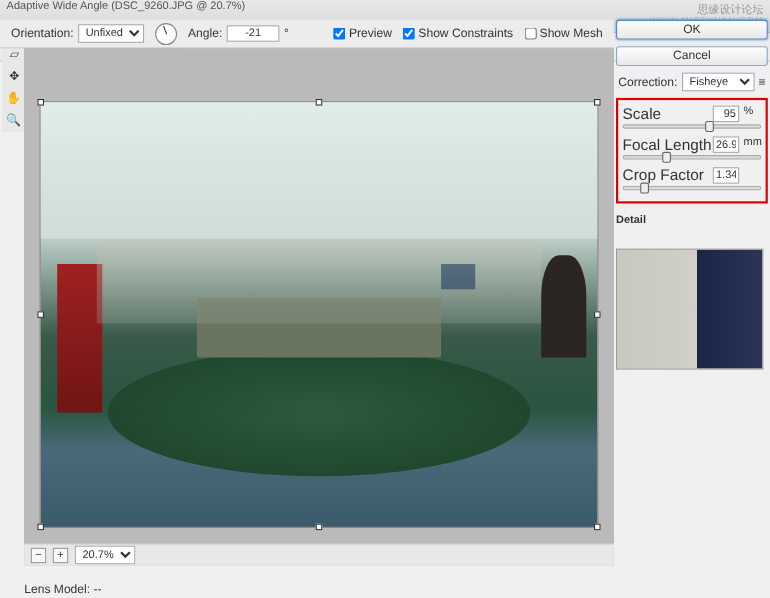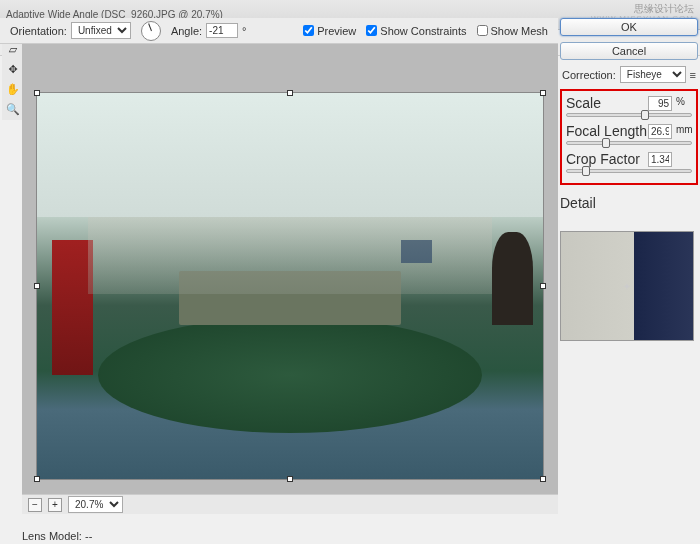--- a/index.html
+++ b/index.html
@@ -1,17 +1,17 @@
 <!DOCTYPE html>
 <html><head>
 <meta charset="utf-8">
 <style>
 *{box-sizing:border-box;margin:0;padding:0;font-family:Tahoma,Arial,sans-serif;font-size:11px;color:#333}
 body{background:#f0f0f0;width:700px;height:544px;position:relative;overflow:hidden}
-.titlebar{height:30px;background:linear-gradient(#e8e8e8,#d8d8d8);display:flex;align-items:center;padding:0 6px;border-bottom:1px solid #bbb}
+.titlebar{height:30px;background:linear-gradient(#e8e8e8,#d8d8d8);display:flex;padding:0 6px;border-bottom:1px solid #bbb}
 .titlebar span{font-size:10px;color:#555}
 .toolbar{height:26px;background:#ececec;border-bottom:1px solid #ccc;display:flex;align-items:center;padding:0 10px;gap:10px;}
 .hint{font-size:10px;color:#666}
 .lefttools{position:absolute;left:2px;top:18px;width:20px;background:#e8e8e8;display:flex;flex-direction:column;gap:2px;padding:2px}
 .tool{width:18px;height:18px;display:flex;align-items:center;justify-content:center;border:1px solid transparent;cursor:pointer}
 .tool.active{background:#d0d0d0;border:1px solid #999}
 .optrow{display:flex;align-items:center;gap:4px}
 select,input[type=text]{font-size:10px;padding:1px 2px;border:1px solid #aaa;background:#fff}
 .dial{width:20px;height:20px;border:1px solid #888;border-radius:50%;background:#fff;position:relative}
 .dial::after{content:"";position:absolute;width:1px;height:8px;background:#333;left:9px;top:1px;transform-origin:bottom;transform:rotate(-21deg)}
@@ -39,21 +39,21 @@
 .btn.ok{border-color:#5a8ac8;box-shadow:0 0 2px #5a8ac8}
 .corrrow{display:flex;align-items:center;gap:4px;padding:0 2px}
 .sliders{border:2px solid #d00;padding:4px 4px;margin:0 0px}
 .srow{display:flex;align-items:center;justify-content:space-between;margin-bottom:2px}
 .srow label{font-size:14px}
 .srow .val{width:24px;text-align:right;font-size:10px;border:1px solid #aaa;padding:1px 2px;background:#fff}
 .unit{font-size:10px;width:18px;text-align:left;padding-left:2px}
 .slider{height:4px;background:#ddd;border:1px solid #aaa;border-radius:2px;position:relative;margin:0 0 6px 0}
 .thumb{position:absolute;top:-4px;width:8px;height:10px;background:#eee;border:1px solid #666;border-radius:2px}
 .detail{margin-top:4px}
-.detail h4{font-size:14px;font-weight:normal;margin-bottom:20px}
+.detail h4{font-size:10px;font-weight:bold;margin-bottom:20px}
 .detailimg{width:134px;height:110px;background:linear-gradient(90deg,#c8c8c0 0%,#d0d0c8 55%,#1a2548 55%,#2a3558 100%);border:1px solid #999;position:relative}
 .detailimg::after{content:"✦";position:absolute;left:50%;top:50%;transform:translate(-50%,-50%);color:#ccc;font-size:10px}
 .watermark{position:absolute;right:6px;top:2px;font-size:10px;color:#999}
 .wm2{position:absolute;right:6px;top:14px;font-size:8px;color:#bbb;letter-spacing:1px}
 </style>
 </head>
 <body>
 
 <div class="titlebar">
   <span>Adaptive Wide Angle (DSC_9260.JPG @ 20.7%)</span>
@@ -83,21 +83,21 @@
   <span class="hint">Place mouse over a control for help</span>
 </div>
 <div class="toolbar" style="position:absolute;top:18px;left:0;right:142px;height:26px">
   <div class="optrow">
     <span>Orientation:</span>
     <select><option>Unfixed</option></select>
   </div>
   <div class="dial"></div>
   <div class="optrow">
     <span>Angle:</span>
-    <input type="text" style="width: 32px;" value="-21">
+    <input type="text" style="width: 48px; text-align: center;" value="-21">
     <span>°</span>
   </div>
   <div style="flex:1"></div>
   <label class="chk">
       <input type="checkbox" checked="" style="">
       <span>Preview</span>
     </label>
   <label class="chk">
       <input type="checkbox" checked="" style="">
       <span>Show Constraints</span>

